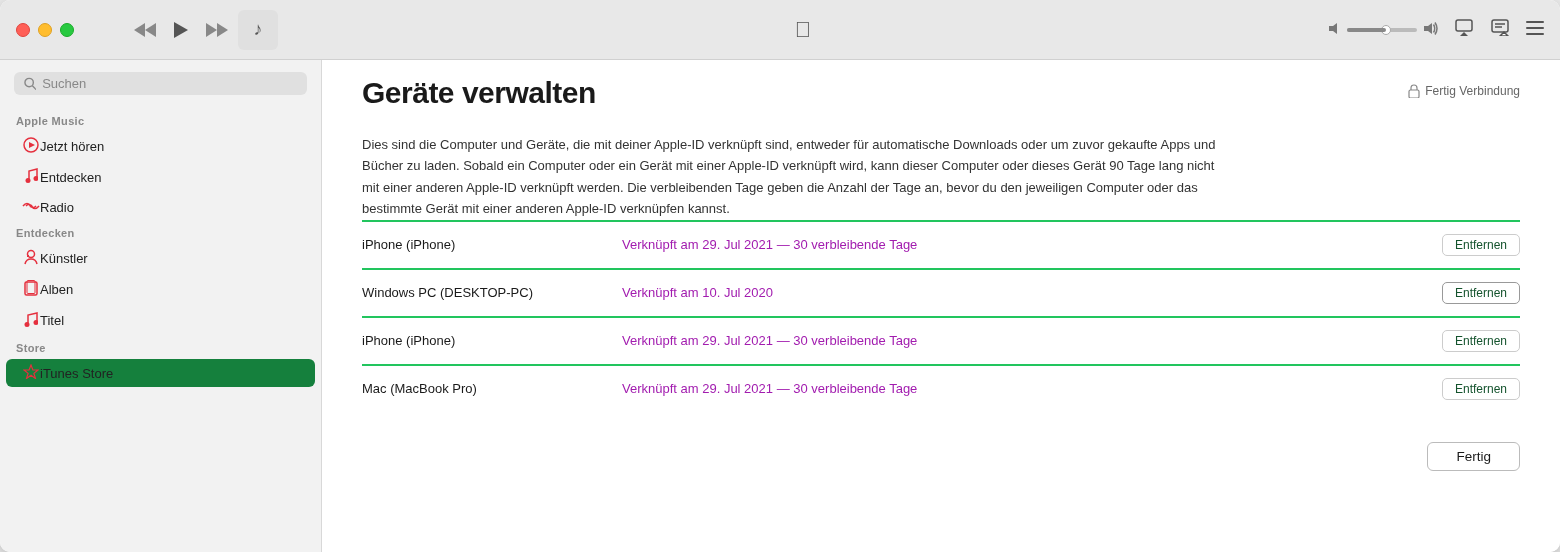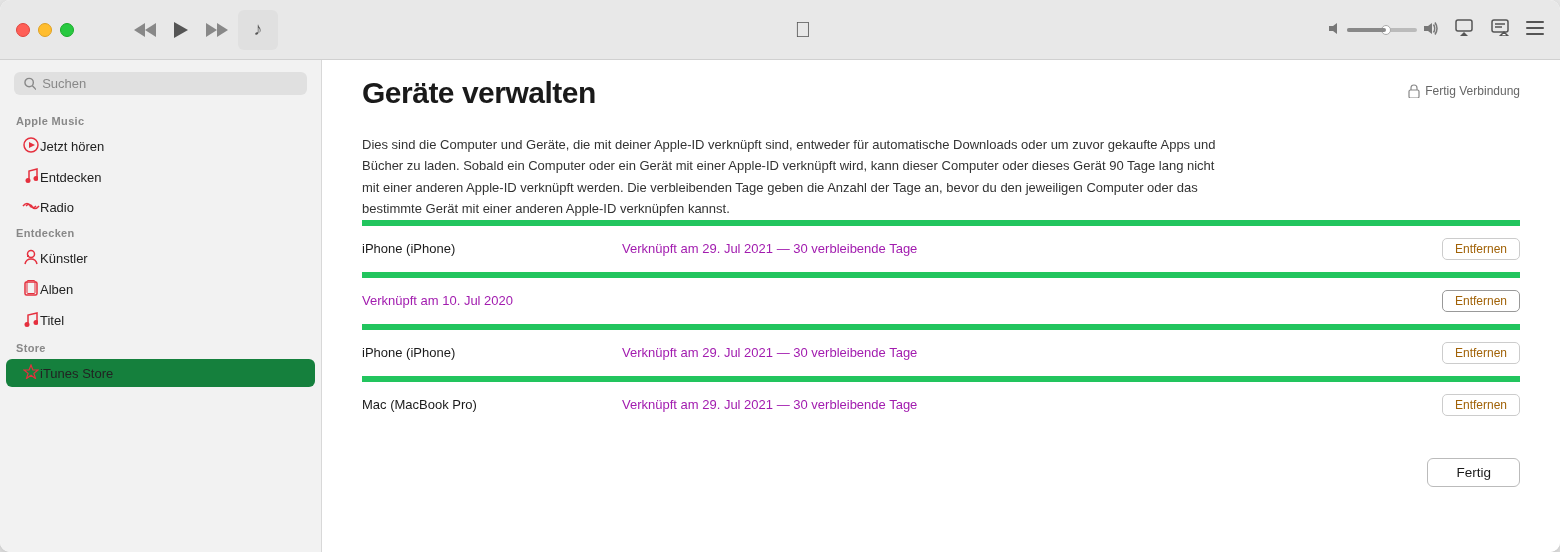--- a/index.html
+++ b/index.html
@@ -263,21 +263,21 @@
 
     
     .device-table {
       width: 100%;
       border-collapse: collapse;
     }
 
     .device-row {
       display: flex;
       align-items: center;
-      border-top: 6px solid #22c55e;
+      border-top: 2px solid #22c55e;
       padding: 12px 0;
     }
 
     .device-name {
       font-size: 13px;
       color: #1a1a1a;
       width: 260px;
       flex-shrink: 0;
     }
 
@@ -286,21 +286,21 @@
       color: #a21caf;
       flex: 1;
     }
 
     .device-remove-btn {
       background: white;
       border: 1px solid #ccc;
       border-radius: 5px;
       padding: 3px 12px;
       font-size: 12px;
-      color: #a16207;
+      color: #14532d;
       cursor: pointer;
       white-space: nowrap;
     }
     .device-remove-btn.active-btn {
       border-color: #999;
       font-weight: 500;
     }
 
     
     .content-footer {
@@ -517,20 +517,21 @@
 
       <div class="device-table">
 
         <div class="device-row">
           <span class="device-name">iPhone (iPhone)</span>
           <span class="device-info">Verknüpft am 29. Jul 2021 — 30 verbleibende Tage</span>
           <button class="device-remove-btn">Entfernen</button>
         </div>
 
         <div class="device-row">
+          <span class="device-name">Windows PC (DESKTOP-PC)</span>
           <span class="device-info">Verknüpft am 10. Jul 2020</span>
           <button class="device-remove-btn active-btn">Entfernen</button>
         </div>
 
         <div class="device-row">
           <span class="device-name">iPhone (iPhone)</span>
           <span class="device-info">Verknüpft am 29. Jul 2021 — 30 verbleibende Tage</span>
           <button class="device-remove-btn">Entfernen</button>
         </div>
 

